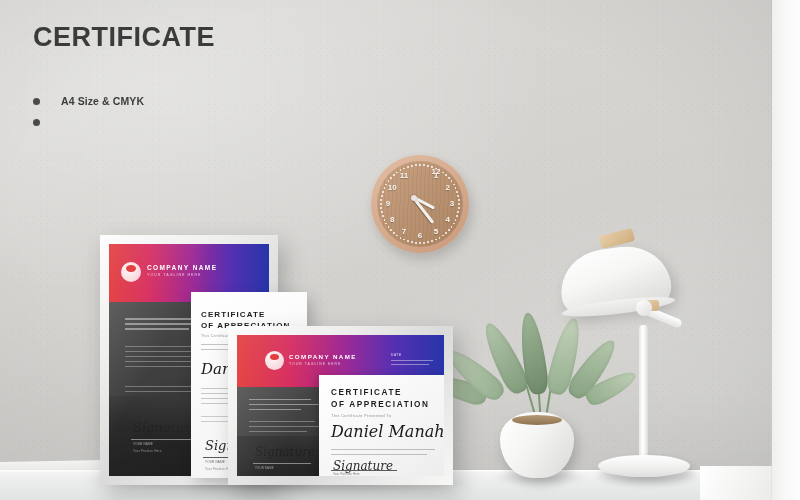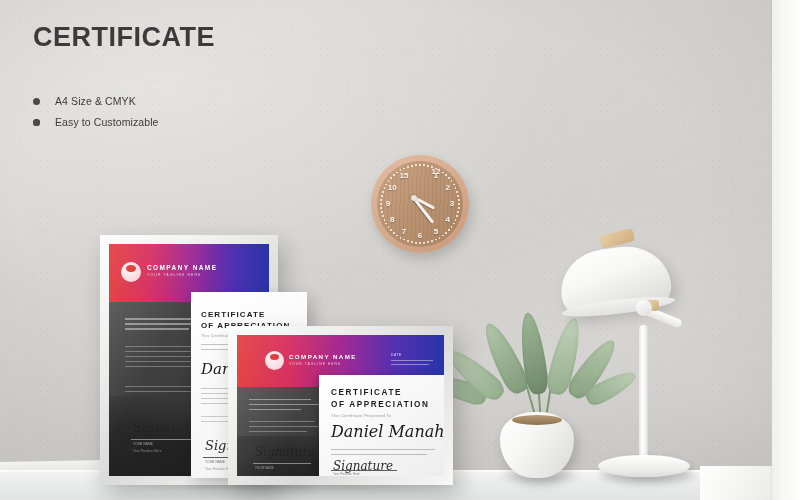--- a/index.html
+++ b/index.html
@@ -63,22 +63,22 @@
   
   .headline{position:absolute;left:33px;top:24px;}
   .headline .l1{
     font-size:27px;font-weight:bold;letter-spacing:.5px;color:#3b3b3b;line-height:1.02;
   }
   .headline .l2{
     font-size:26px;font-weight:300;letter-spacing:.9px;color:#454545;line-height:1.12;
   }
   .features{position:absolute;left:33px;top:95px;list-style:none;margin:0;padding:0;}
   .features li{
-    position:relative;padding-left:22px;margin-bottom:9px;
-    font-size:10.5px;font-weight:normal;color:#3c3c3c;letter-spacing:.1px;
+    position:relative;padding-left:28px;margin-bottom:9px;
+    font-size:10.5px;font-weight:bold;color:#3c3c3c;letter-spacing:.1px;
   }
   .features li .dot{
     position:absolute;left:0;top:3px;width:7px;height:7px;border-radius:50%;
     background:#4a4a4a;
   }
 
   
   .badges{position:absolute;right:25px;top:28px;display:flex;gap:6px;}
   .badge{
     width:23px;height:23px;border-radius:3px;
@@ -280,42 +280,38 @@
     <div class="l1">CERTIFICATE</div>
   </div>
 
   <ul class="features">
     <li>
       <span class="dot"></span>
       <span>A4 Size &amp; CMYK</span>
     </li>
     <li>
       <span class="dot"></span>
-    </li>
-    <li>
-      <span class="dot"></span>
-      <span>Easy to Customizable</span>
     </li>
   </ul>
 
 
   <div class="clock">
     <div class="clock-face" id="clock-face">
         <div class="clock-num" style="left: 59px; top: 11px;">12</div>
         <div class="clock-num" style="left: 59px; top: 15.2872px;">1</div>
         <div class="clock-num" style="left: 70.7128px; top: 27px;">2</div>
         <div class="clock-num" style="left: 75px; top: 43px;">3</div>
         <div class="clock-num" style="left: 70.7128px; top: 59px;">4</div>
         <div class="clock-num" style="left: 59px; top: 70.7128px;">5</div>
         <div class="clock-num" style="left: 43px; top: 75px;">6</div>
         <div class="clock-num" style="left: 27px; top: 70.7128px;">7</div>
         <div class="clock-num" style="left: 15.2872px; top: 59px;">8</div>
         <div class="clock-num" style="left: 11px; top: 43px;">9</div>
         <div class="clock-num" style="left: 15.2872px; top: 27px;">10</div>
-        <div class="clock-num" style="left: 27px; top: 15.2872px;">15</div>
+        <div class="clock-num" style="left: 27px; top: 15.2872px;">11</div>
         <div class="clock-dot" style="left: 43px; top: 4px;"></div>
         <div class="clock-dot" style="left: 47.0766px; top: 4.21365px;"></div>
         <div class="clock-dot" style="left: 51.1086px; top: 4.85224px;"></div>
         <div class="clock-dot" style="left: 55.0517px; top: 5.9088px;"></div>
         <div class="clock-dot" style="left: 58.8627px; top: 7.37173px;"></div>
         <div class="clock-dot" style="left: 62.5px; top: 9.22501px;"></div>
         <div class="clock-dot" style="left: 65.9236px; top: 11.4483px;"></div>
         <div class="clock-dot" style="left: 69.0961px; top: 14.0174px;"></div>
         <div class="clock-dot" style="left: 71.9826px; top: 16.9039px;"></div>
         <div class="clock-dot" style="left: 74.5517px; top: 20.0764px;"></div>

